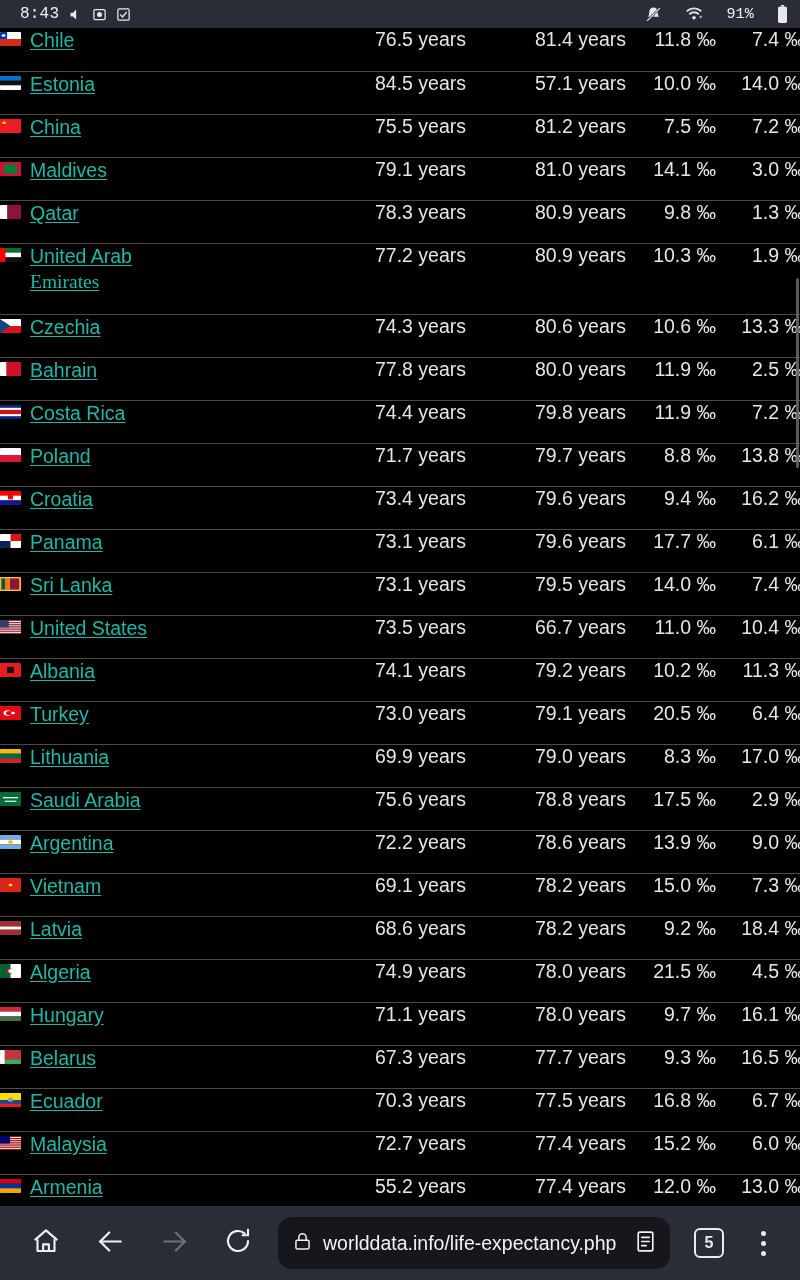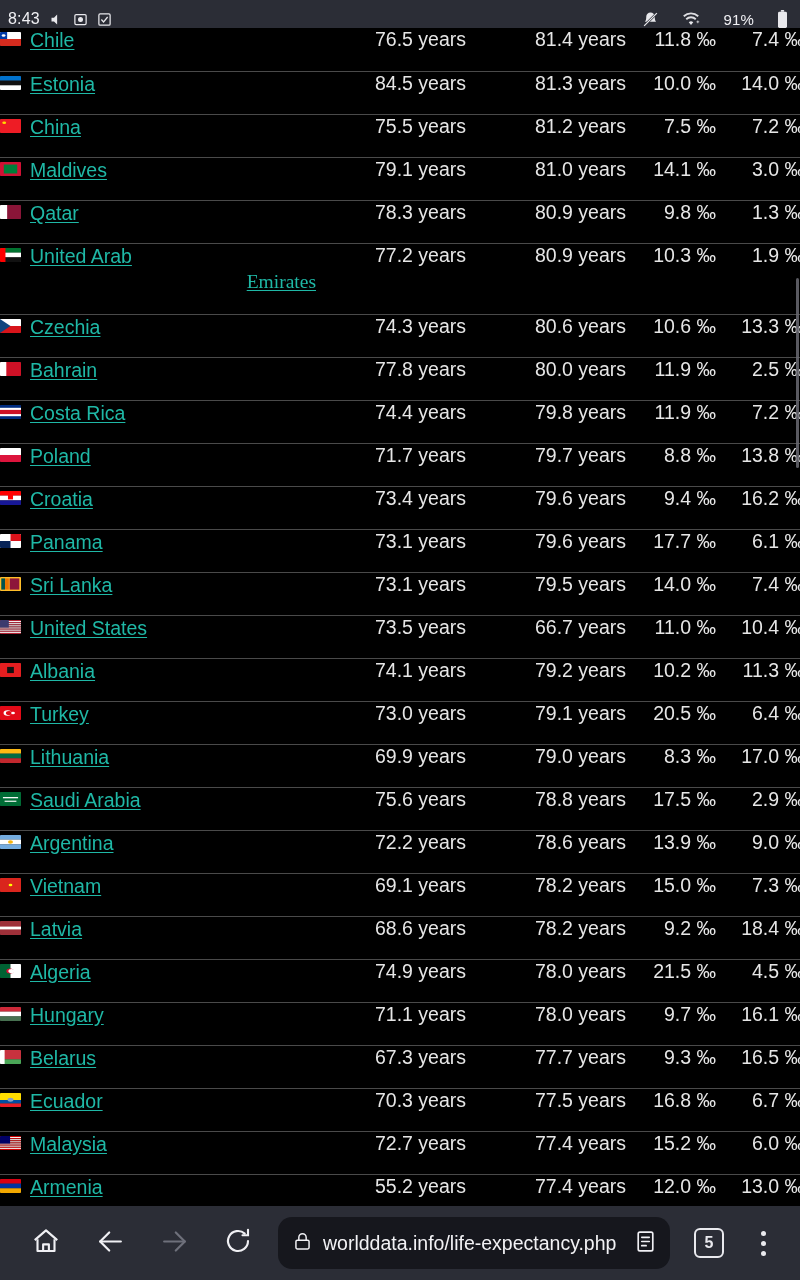--- a/index.html
+++ b/index.html
@@ -22,24 +22,25 @@
     flex-direction: column;
   }
 
   
   .statusbar {
     height: 28px;
     flex: 0 0 28px;
     background: #2b2d36;
     color: #e8e8ec;
     display: flex;
-    align-items: flex-end;
-    padding: 0 12px 0 8px;
+    align-items: center;
+    padding: 0 12px 0 20px;
     font-size: 15px;
     letter-spacing: .2px;
+    font-family: Liberation Mono, monospace;
   }
   .sb-left { display: flex; align-items: center; gap: 9px; }
   .sb-right { margin-left: auto; display: flex; align-items: center; gap: 23px; }
   .sb-time { font-size: 16px; color: #f0f0f4; font-weight: 400; }
   .sb-ico { display: inline-flex; align-items: center; justify-content: center; }
   .sb-batt-text { font-size: 15px; color: #f0f0f4; }
 
   
   .page {
     flex: 1 1 auto;
@@ -95,21 +96,20 @@
     overflow: hidden;
     border-radius: 1px;
   }
 
   a.clink {
     color: #1fb8a6;
     text-decoration: underline;
     text-underline-offset: 2px;
     font-size: 19.5px;
     line-height: 25px;
-    text-align: right;
   }
   .second-line {
     display: block;
     padding-left: 30px;
     line-height: 28px;
     font-family: Liberation Serif, serif;
   }
 
   
   .scroll-track {
@@ -253,21 +253,21 @@
             <td class="c-num c-birth">11.8 ‰</td>
             <td class="c-num c-death">7.4 ‰</td>
           </tr>
           <tr class="row">
             <td class="c-country"><span class="flag"><svg viewBox="0 0 100 100" preserveAspectRatio="none" width="21" height="14" style="display: block;">
                   <rect x="0" y="0" width="100" height="33.3" fill="#0072ce"></rect>
                   <rect x="0" y="33.3" width="100" height="33.4" fill="#111"></rect>
                   <rect x="0" y="66.7" width="100" height="33.3" fill="#fff"></rect>
                 </svg></span><a class="clink">Estonia</a></td>
             <td class="c-num c-male">84.5 years</td>
-            <td class="c-num c-female">81.3 years</td>
+            <td class="c-num c-female">57.1 years</td>
             <td class="c-num c-birth">10.0 ‰</td>
             <td class="c-num c-death">14.0 ‰</td>
           </tr>
           <tr class="row">
             <td class="c-country"><span class="flag"><svg viewBox="0 0 100 100" preserveAspectRatio="none" width="21" height="14" style="display: block;">
                   <rect x="0" y="0" width="100" height="100" fill="#ee1c25"></rect>
                   <circle cx="20" cy="26" r="9" fill="#ffde00"></circle>
                 </svg></span><a class="clink">China</a></td>
             <td class="c-num c-male">75.5 years</td>
             <td class="c-num c-female">81.2 years</td>

